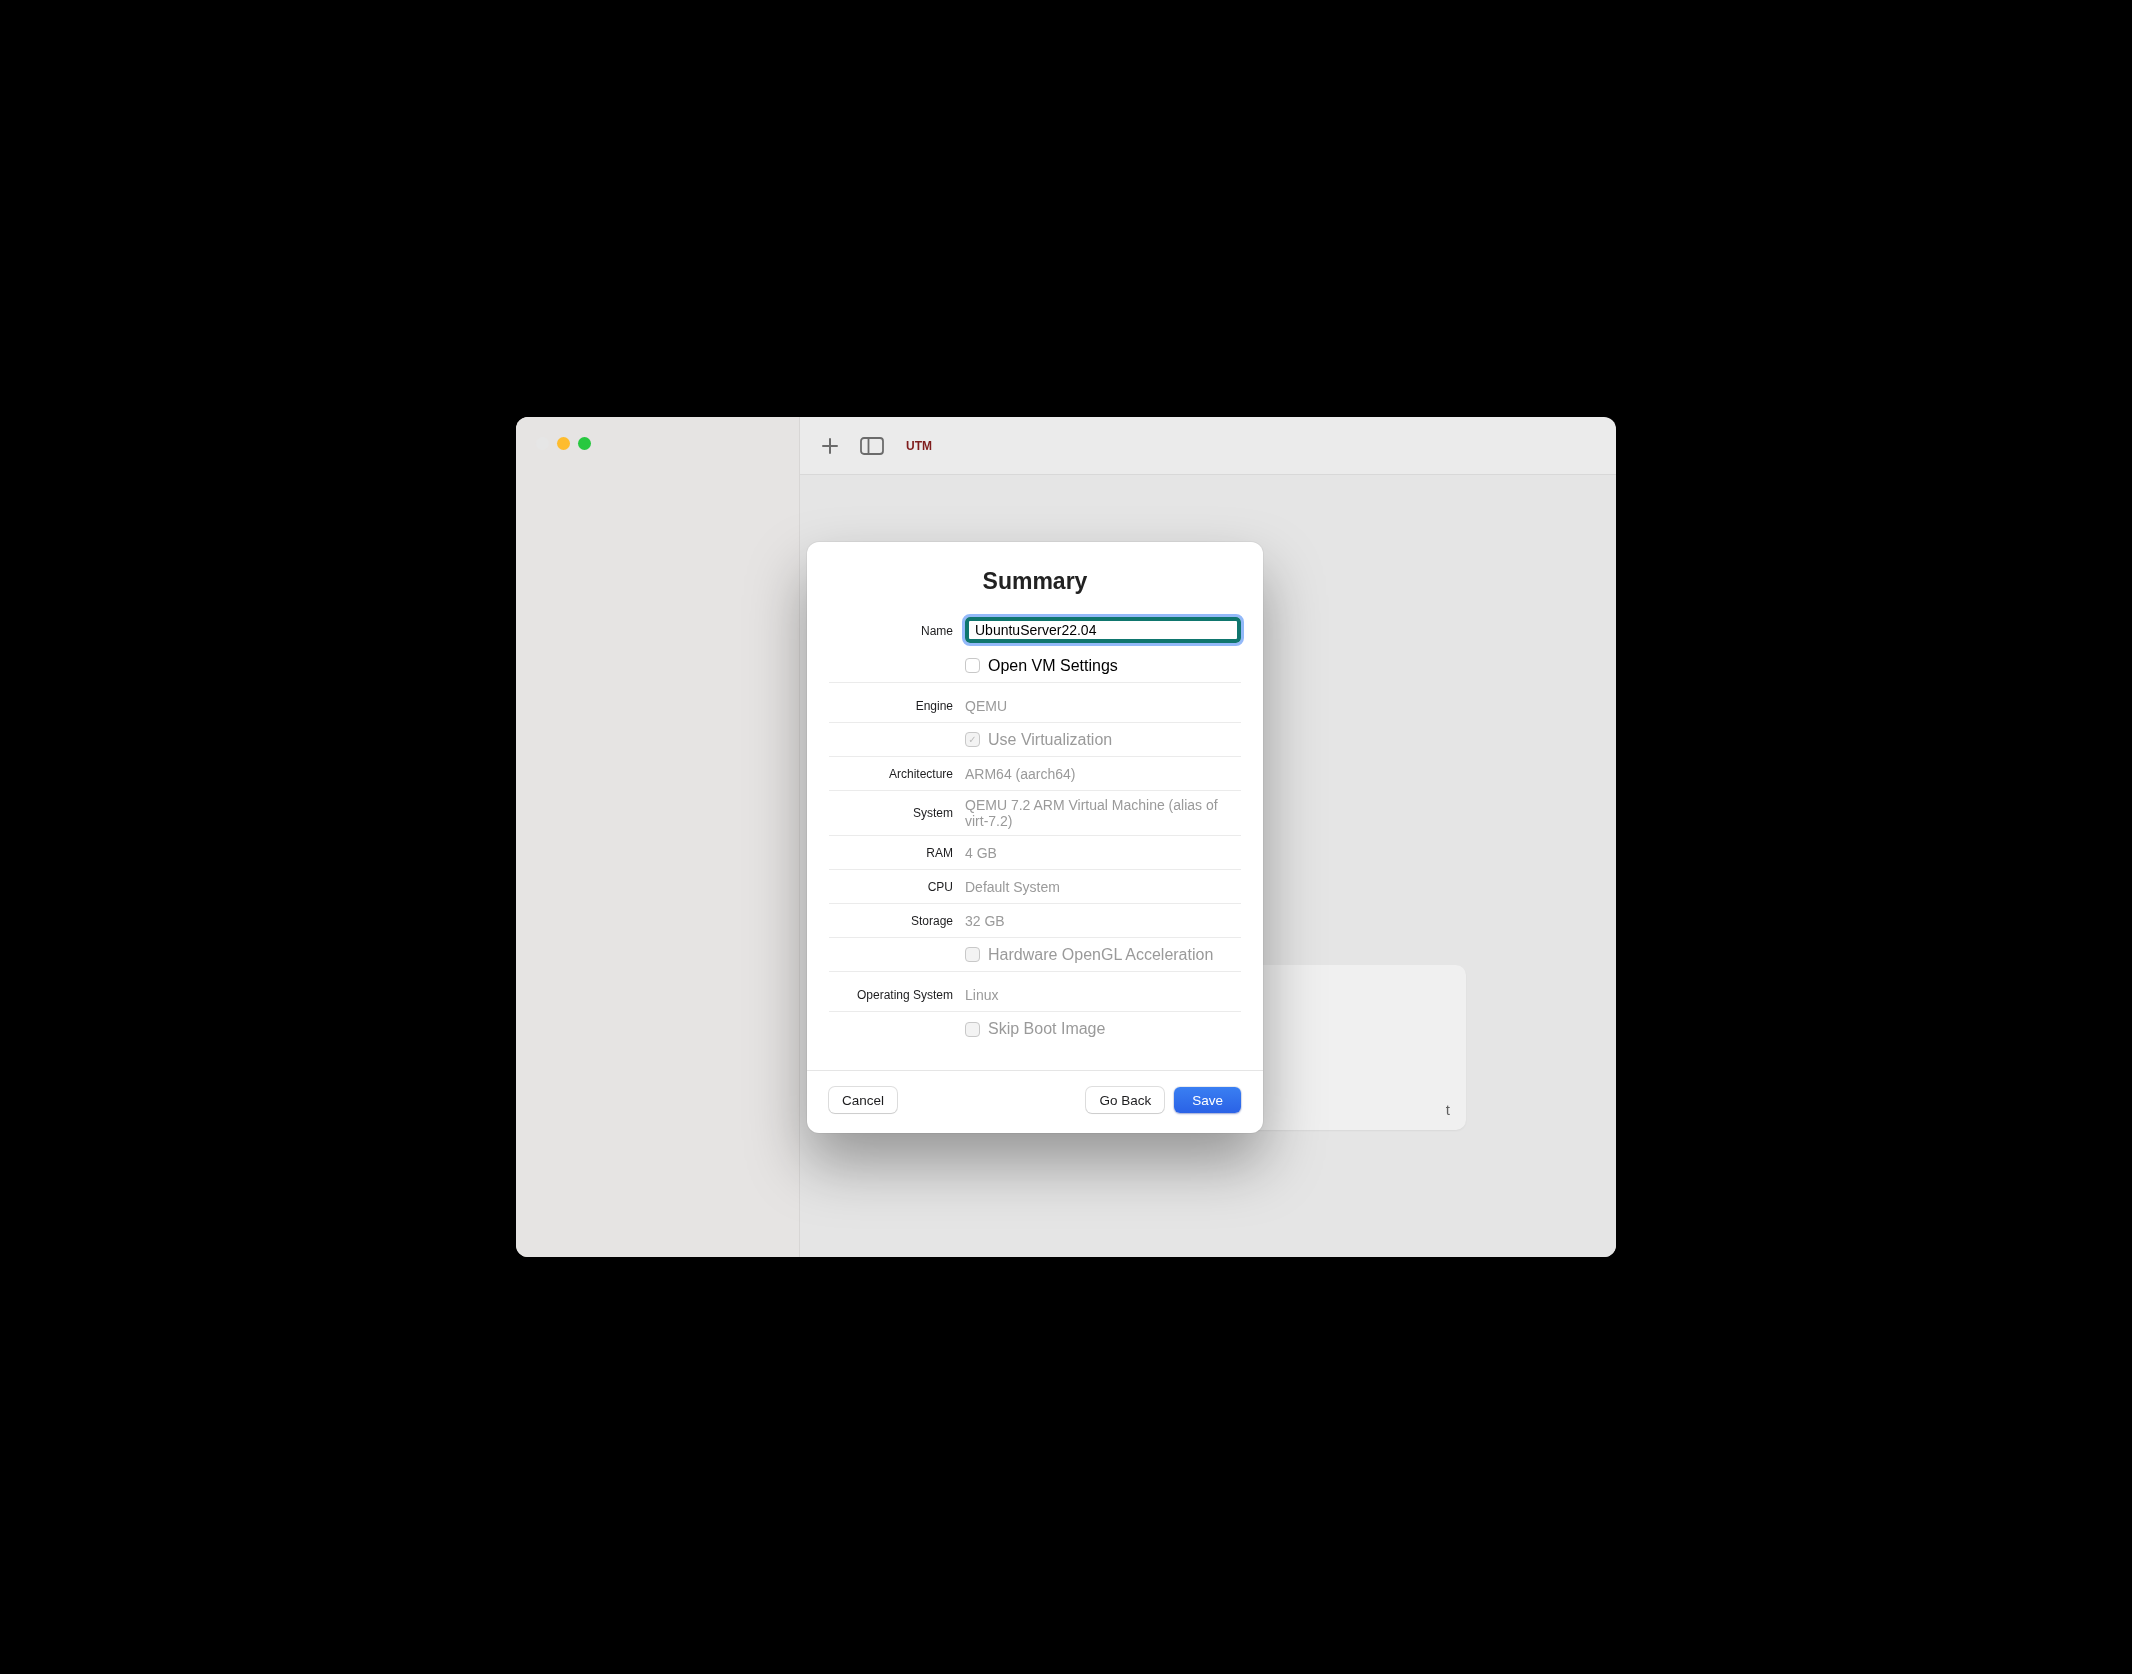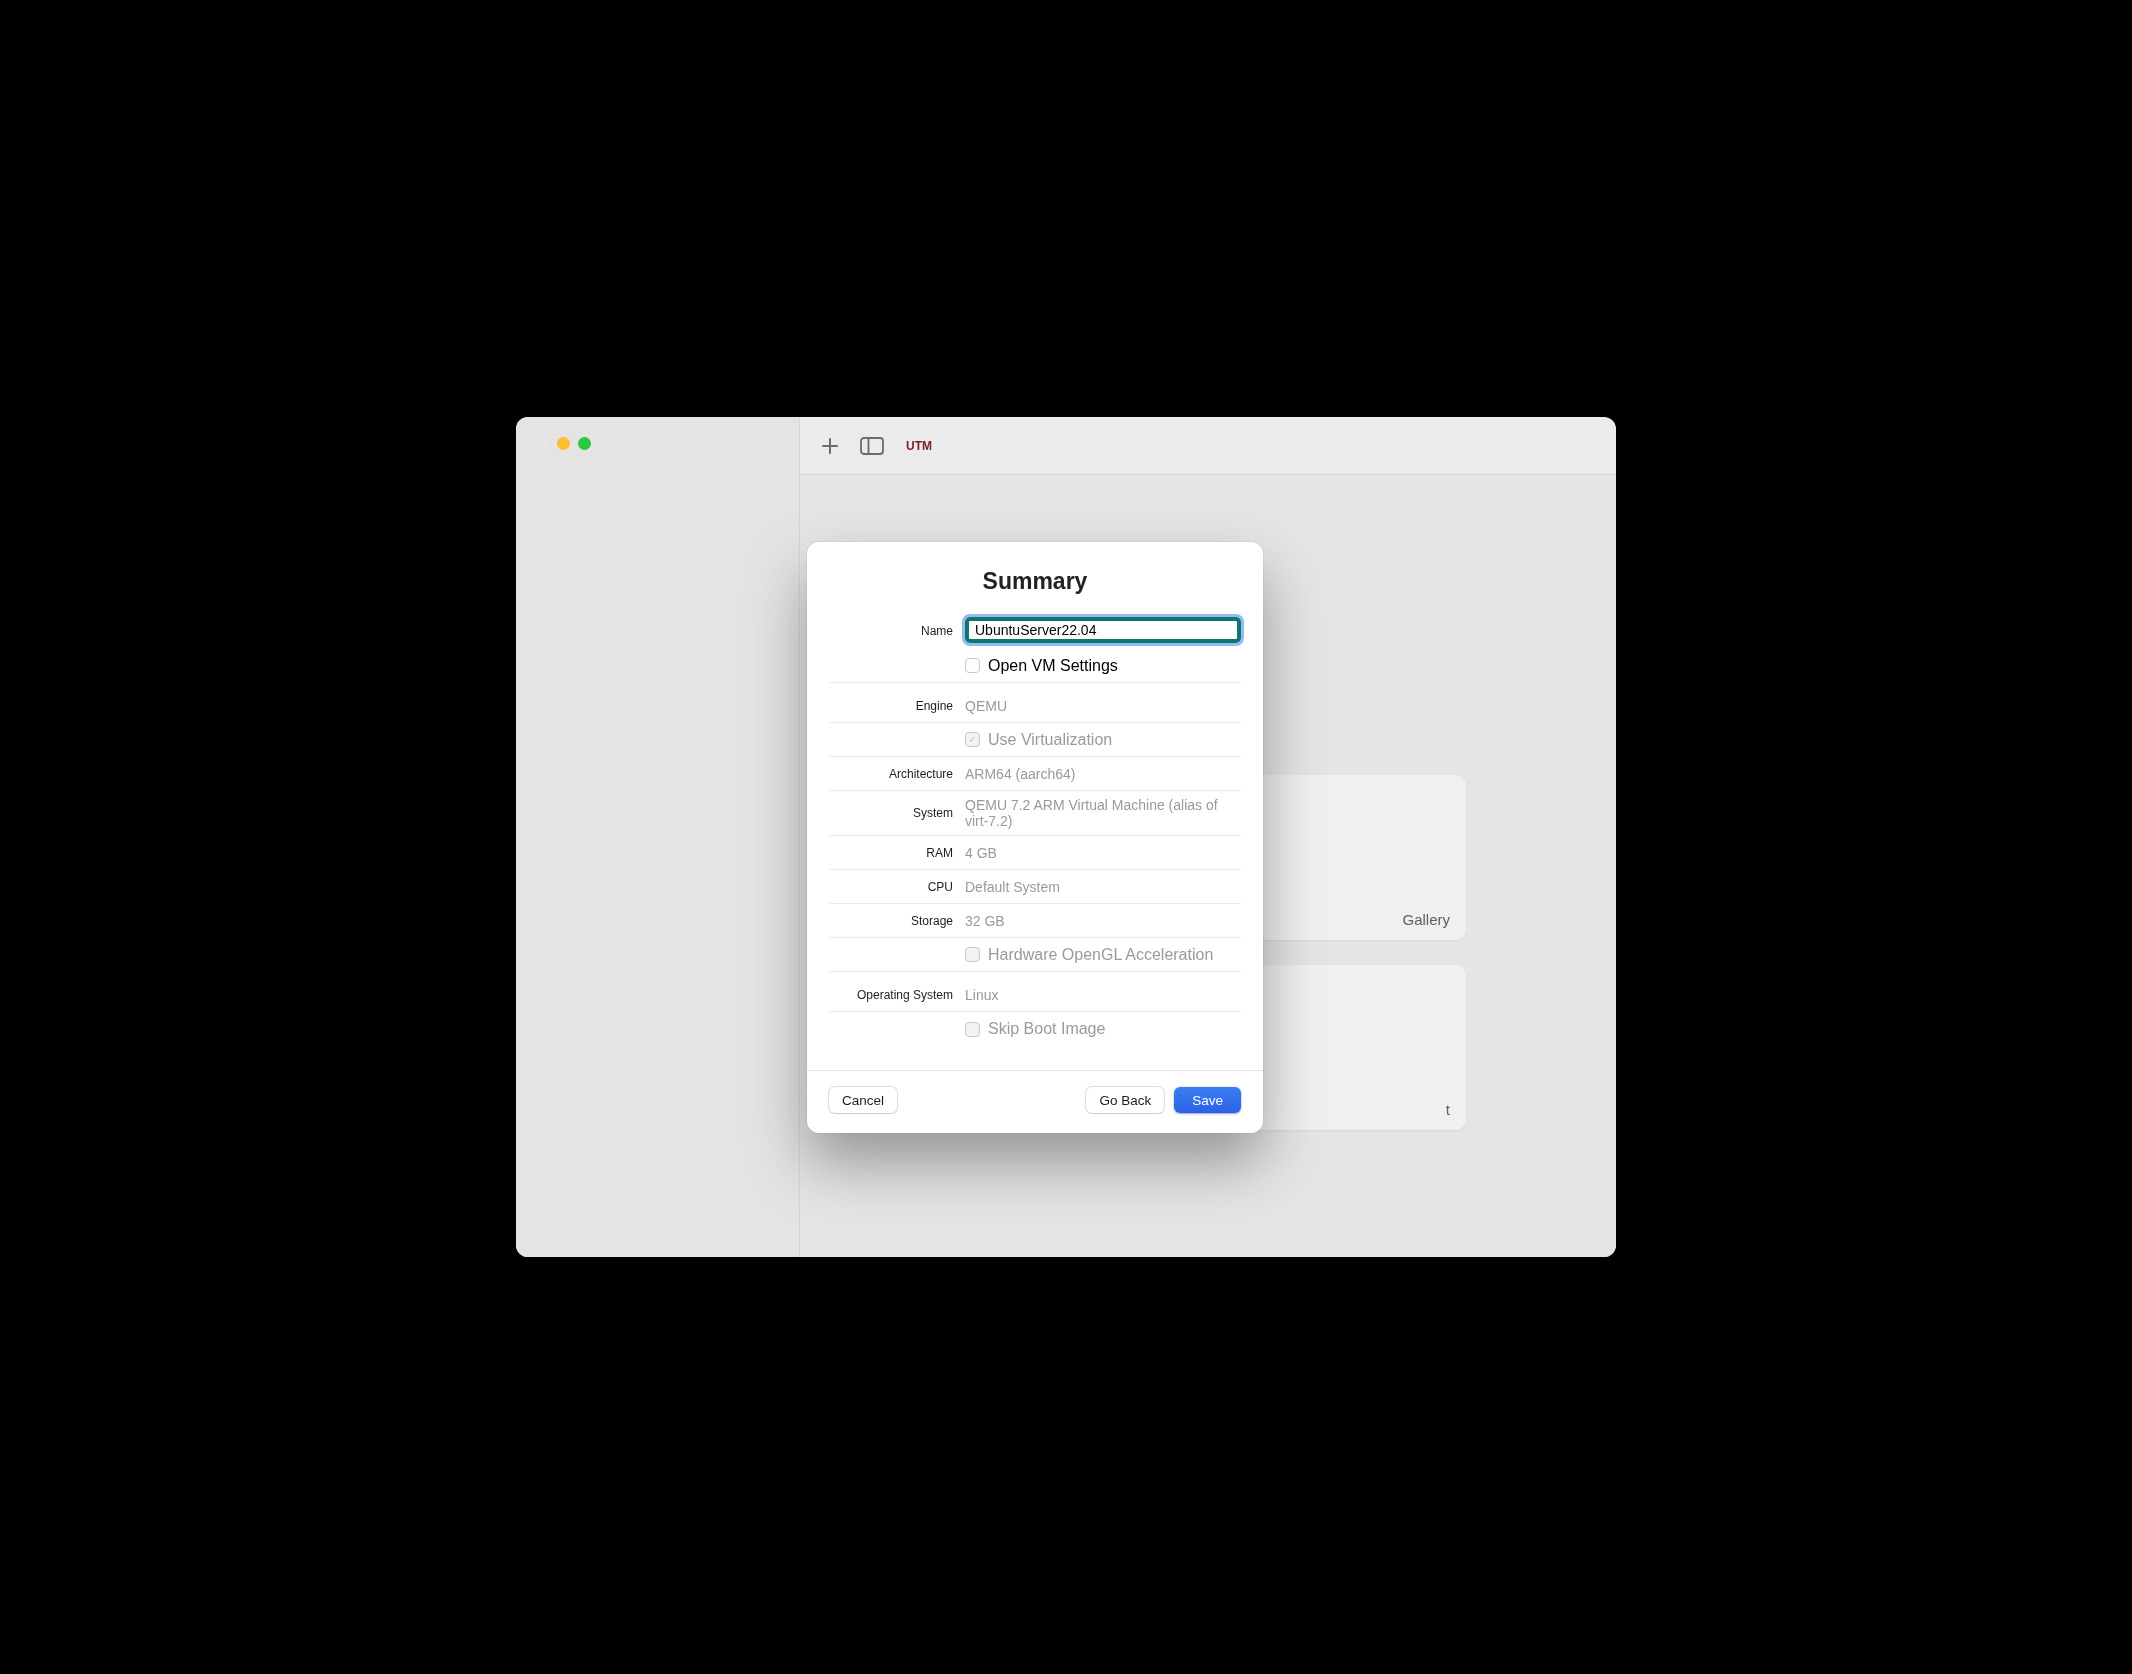--- a/index.html
+++ b/index.html
@@ -197,23 +197,20 @@
       </div>
       <div class="icon">
         <svg width="24" height="18" viewBox="0 0 24 18" stroke="currentColor" stroke-width="1.8" fill="none">
             <rect x="1" y="1" width="22" height="16" rx="3"></rect>
             <line x1="8.5" y1="1" x2="8.5" y2="17"></line>
           </svg>
       </div>
       <div class="app-title">UTM</div>
     </div>
     <div class="content">
-      <div class="gallery-card">
-        <span>Gallery</span>
-      </div>
       <div class="gallery-card2">
         <span>t</span>
       </div>
       <div class="dim"></div>
     </div>
   </div>
 
   <div class="modal">
     <h1>Summary</h1>
     <div class="form">

